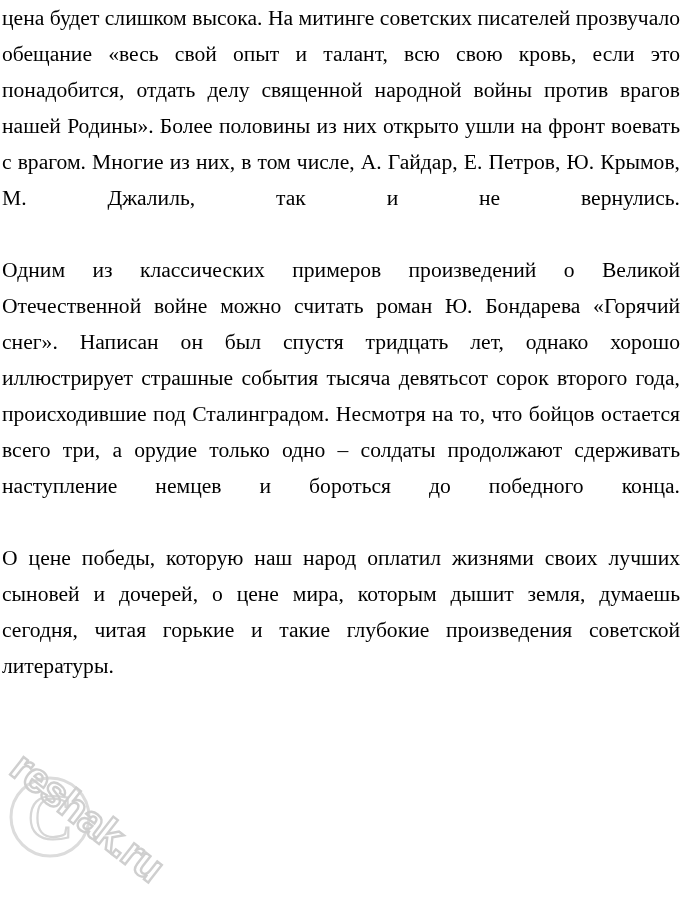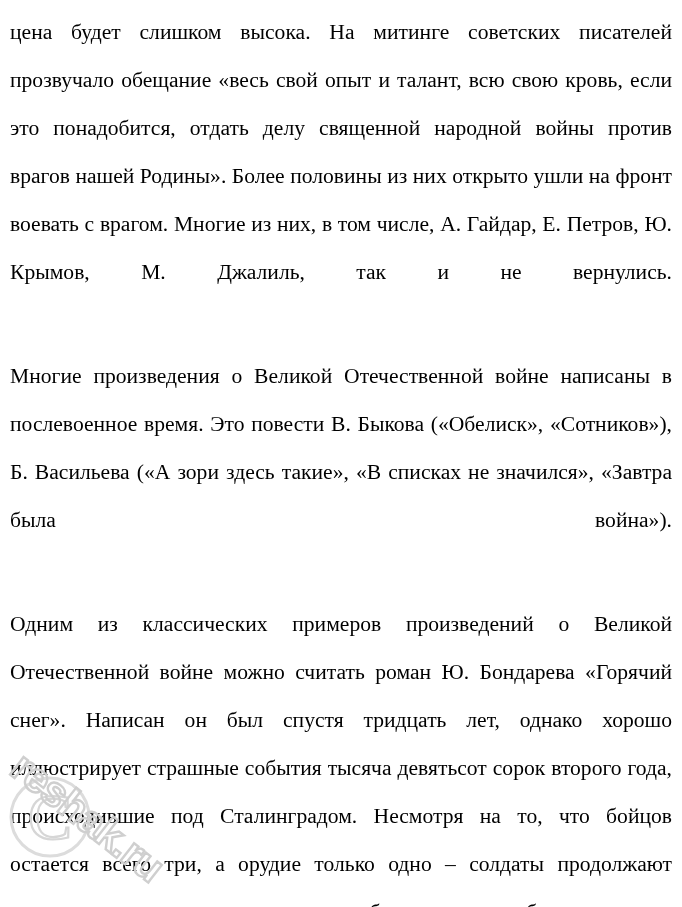--- a/index.html
+++ b/index.html
@@ -33,26 +33,26 @@
 
   
   #body-text {
     position: absolute;
     left: 2px;
     top: 0;
     width: 678px;
     z-index: 1;
   }
   p.para {
-    margin: 8px;
+    margin: 0;
     padding: 0;
     text-align: justify;
     text-justify: inter-word;
     font-size: 21.6px;
-    line-height: 48px;
+    line-height: 36px;
     letter-spacing: 0;
     word-spacing: 0;
     hyphens: none;
   }
   
   p.para::after {
     content: "";
     display: inline-block;
     width: 100%;
   }
@@ -72,18 +72,17 @@
       </g>
 
       <g transform="rotate(38 18 28)">
         <text id="wm-text" x="16" y="42" font-family="Liberation Sans, DejaVu Sans, sans-serif" font-size="42" font-weight="bold" fill="none" stroke="#cfcfcf" stroke-width="2.4" letter-spacing="-1">reshak.ru</text>
       </g>
     </svg>
   </div>
 
   <div id="body-text">
     <p class="para">цена будет слишком высока. На митинге советских писателей прозвучало обещание «весь свой опыт и талант, всю свою кровь, если это понадобится, отдать делу священной народной войны против врагов нашей Родины». Более половины из них открыто ушли на фронт воевать с врагом. Многие из них, в том числе, А. Гайдар, Е. Петров, Ю. Крымов, М. Джалиль, так и не вернулись.</p>
-    <p class="para">Многие произведения о Великой Отечественной войне написаны в послевоенное время. Это повести В. Быкова («Обелиск», «Сотников»), Б. Васильева («А зори здесь такие», «В списках не значился», «Завтра была война»).</p>
     <p class="para">Одним из классических примеров произведений о Великой Отечественной войне можно считать роман Ю. Бондарева «Горячий снег». Написан он был спустя тридцать лет, однако хорошо иллюстрирует страшные события тысяча девятьсот сорок второго года, происходившие под Сталинградом. Несмотря на то, что бойцов остается всего три, а орудие только одно – солдаты продолжают сдерживать наступление немцев и бороться до победного конца.</p>
     <p class="para nostretch">О цене победы, которую наш народ оплатил жизнями своих лучших сыновей и дочерей, о цене мира, которым дышит земля, думаешь сегодня, читая горькие и такие глубокие произведения советской литературы.</p>
   </div>
 
 </div>
 
 </body></html>

